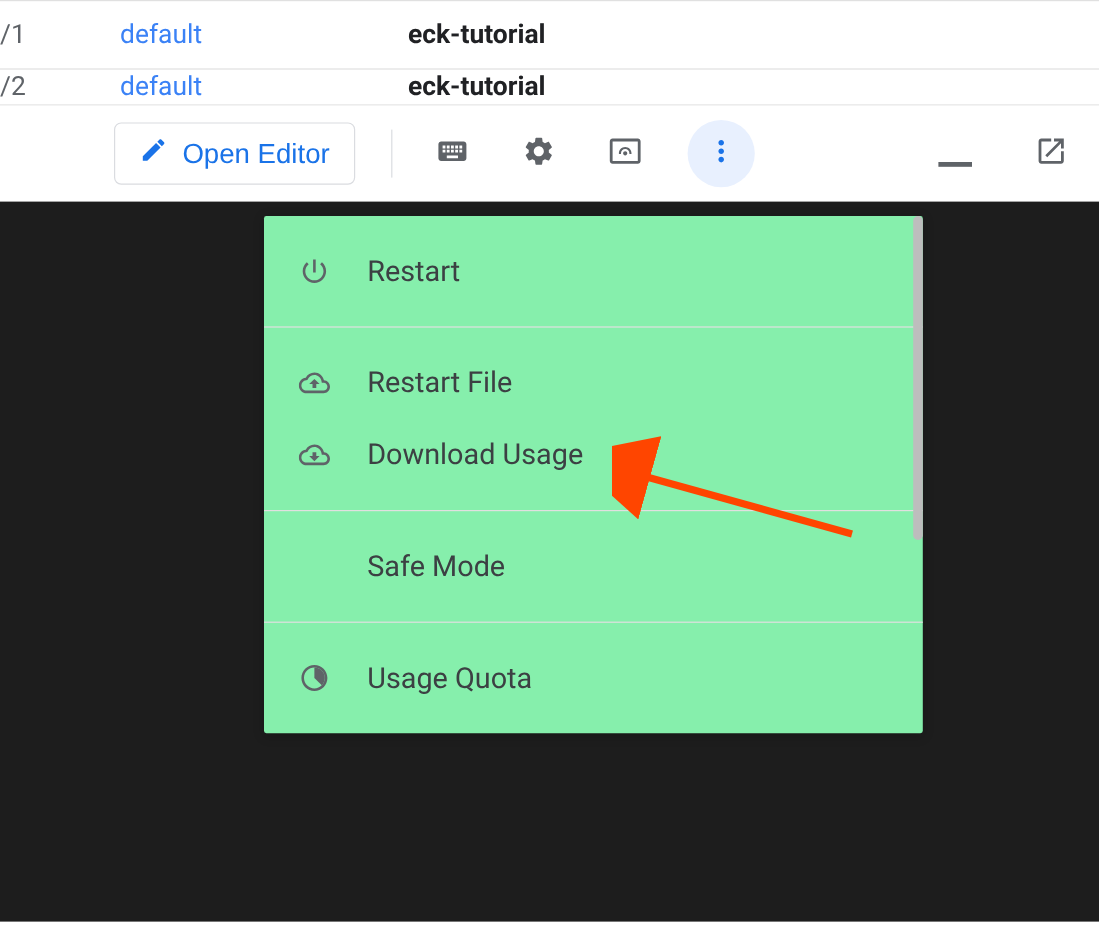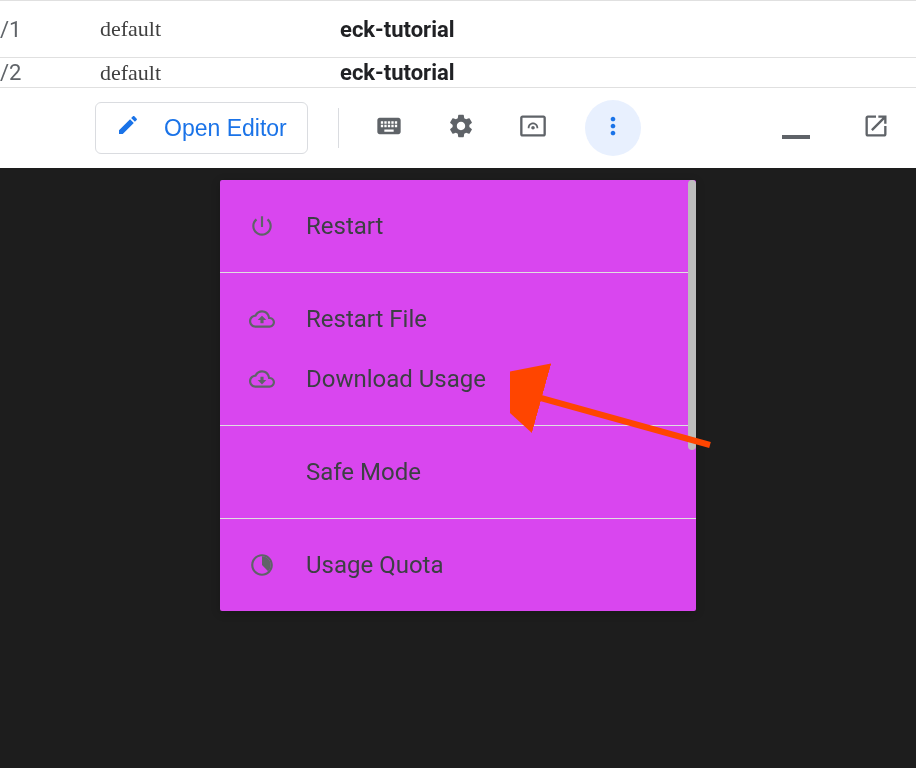--- a/index.html
+++ b/index.html
@@ -30,40 +30,39 @@
     .table-row:first-child {
       border-top: 1px solid #e0e0e0;
     }
     .cell-1 {
       width: 100px;
       padding-left: 0;
       color: #5f6368;
     }
     .cell-2 {
       width: 240px;
-      color: #404040;
-      font-family: Liberation Serif, serif;
+      color: #3b82f6;
     }
     .cell-3 {
       flex: 1;
       color: #202124;
       font-weight: bold;
     }
     .toolbar {
       display: flex;
       align-items: center;
       height: 80px;
       padding: 0 20px 0 95px;
       background: #fff;
       position: relative;
     }
     .open-editor-btn {
       display: flex;
       align-items: center;
-      gap: 24px;
+      gap: 12px;
       border: 1px solid #dadce0;
       border-radius: 6px;
       padding: 10px 20px;
       background: #fff;
       cursor: pointer;
       font-size: 23px;
       color: #1a73e8;
       font-weight: 400;
     }
     .open-editor-btn svg {
@@ -126,22 +125,22 @@
     .terminal-area {
       background: #1d1d1d;
       width: 100%;
       height: 600px;
       position: relative;
     }
     .dropdown-menu {
       position: absolute;
       top: 180px;
       left: 220px;
-      width: 476px;
-      background: #d946ef;
+      width: 549px;
+      background: #86efac;
       box-shadow: 0 2px 10px rgba(0,0,0,0.2);
       border-radius: 2px;
       z-index: 100;
       text-align: center;
     }
     .menu-section {
       padding: 16px 0;
     }
     .menu-divider {
       height: 1px;

